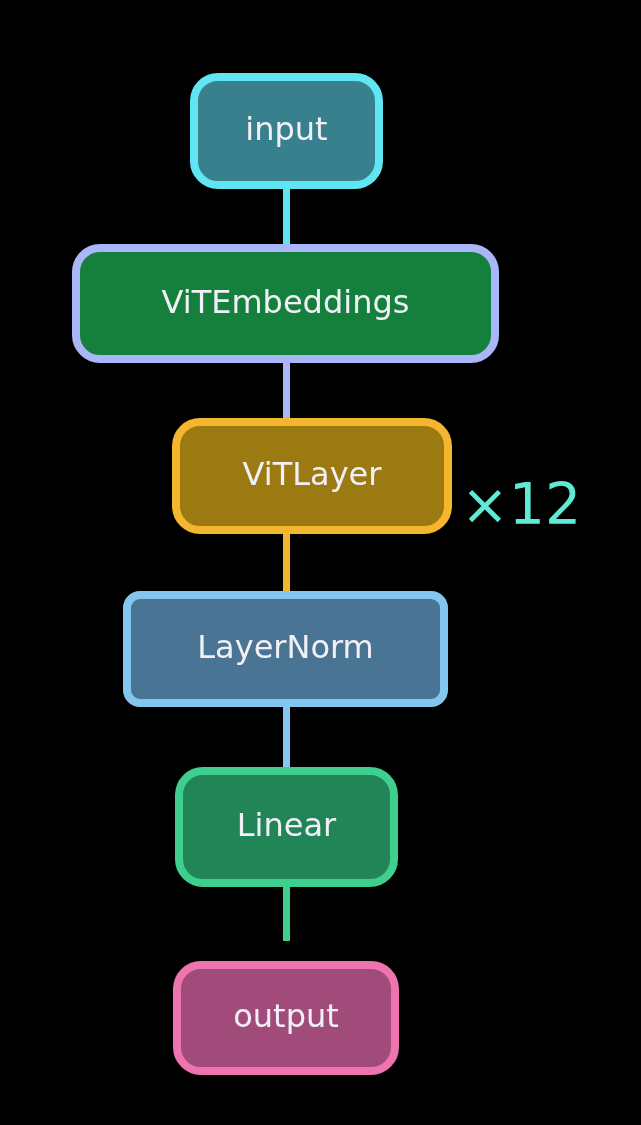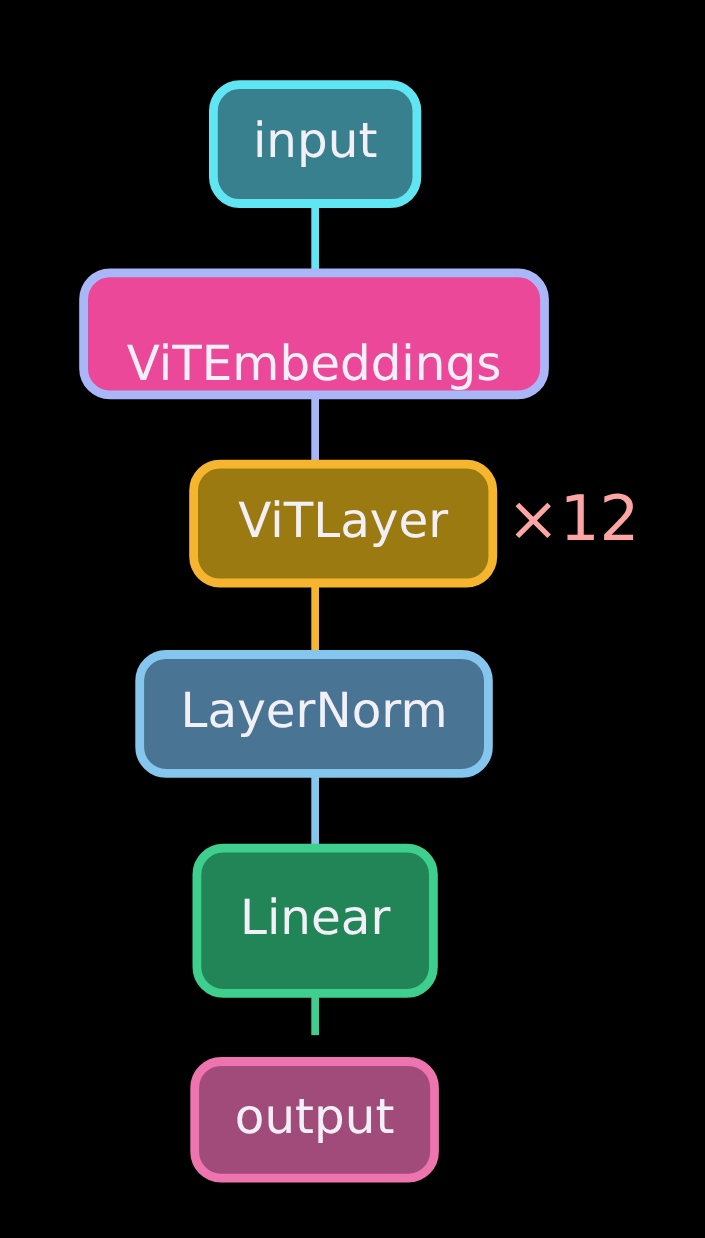--- a/index.html
+++ b/index.html
@@ -15,21 +15,21 @@
     font-family: "DejaVu Sans", "Liberation Sans", sans-serif;
   }
   .node {
     position: absolute;
     box-sizing: border-box;
     border: 8px solid;
     border-radius: 28px;
     display: flex;
     align-items: center;
     justify-content: center;
-    font-size: 44px;
+    font-size: 32px;
     line-height: 1;
     z-index: 2;
   }
   .node span { transform: translateY(-2px); }
   .edge {
     position: absolute;
     width: 7px;
     left: 283px;
     z-index: 1;
   }
@@ -40,21 +40,21 @@
     font-size: 57px;
     line-height: 1;
     z-index: 2;
     letter-spacing: 0px;
   }
   
   .n-input     { left: 190px; top: 73px;  width: 193px; height: 116px; }
   .n-embed     { left: 72px;  top: 244px; width: 427px; height: 119px; }
   .n-vitlayer  { left: 148px; top: 418px; width: 280px; height: 116px; }
   .n-layernorm { left: 123px; top: 591px; width: 325px; height: 116px; }
-  .n-linear    { left: 175px; top: 767px; width: 223px; height: 140px; }
+  .n-linear    { left: 175px; top: 767px; width: 223px; height: 120px; }
   .n-output    { left: 173px; top: 937px; width: 226px; height: 114px; }
   
   .e-0 { top: 185px; height: 63px; }
   .e-1 { top: 359px; height: 63px; }
   .e-2 { top: 530px; height: 65px; }
   .e-3 { top: 703px; height: 68px; }
   .e-4 { top: 875px; height: 66px; }
 </style>
 </head>
 <body>
@@ -64,35 +64,35 @@
   <div class="edge e-0" style="background: rgb(95, 230, 242);"></div>
   <div class="edge e-1" style="background: rgb(169, 182, 247);"></div>
   <div class="edge e-2" style="background: rgb(245, 181, 47);"></div>
   <div class="edge e-3" style="background: rgb(133, 198, 238);"></div>
   <div class="edge e-4" style="background: rgb(62, 207, 142);"></div>
 
   <div class="node n-input" style="background: rgb(56, 128, 142); border-color: rgb(95, 230, 242);">
     <span>input</span>
   </div>
 
-  <div class="node n-embed" style="background: #ec4899; border-color: rgb(169, 182, 247); align-items: flex-end;">
+  <div class="node n-embed" style="background: #15803d; border-color: rgb(169, 182, 247);">
     <span>ViTEmbeddings</span>
   </div>
 
   <div class="node n-vitlayer" style="background: rgb(155, 122, 18); border-color: rgb(245, 181, 47); margin-left: 24px;">
     <span>ViTLayer</span>
   </div>
 
-  <div class="node n-layernorm" style="background: rgb(74, 116, 148); border-color: rgb(133, 198, 238);">
+  <div class="node n-layernorm" style="background: rgb(74, 116, 148); border-color: rgb(133, 198, 238); border-radius: 17px;">
     <span>LayerNorm</span>
   </div>
 
   <div class="node n-linear" style="background: rgb(33, 133, 87); border-color: rgb(62, 207, 142);">
     <span>Linear</span>
   </div>
 
   <div class="node n-output" style="background: rgb(160, 75, 121); border-color: rgb(238, 116, 176); margin-top: 24px;">
     <span>output</span>
   </div>
 
-  <div class="multiplier" style="color: #fca5a5;">×12</div>
+  <div class="multiplier" style="color: #5eead4; margin-top: 32px;">×12</div>
 
 </div>
 
 </body></html>

